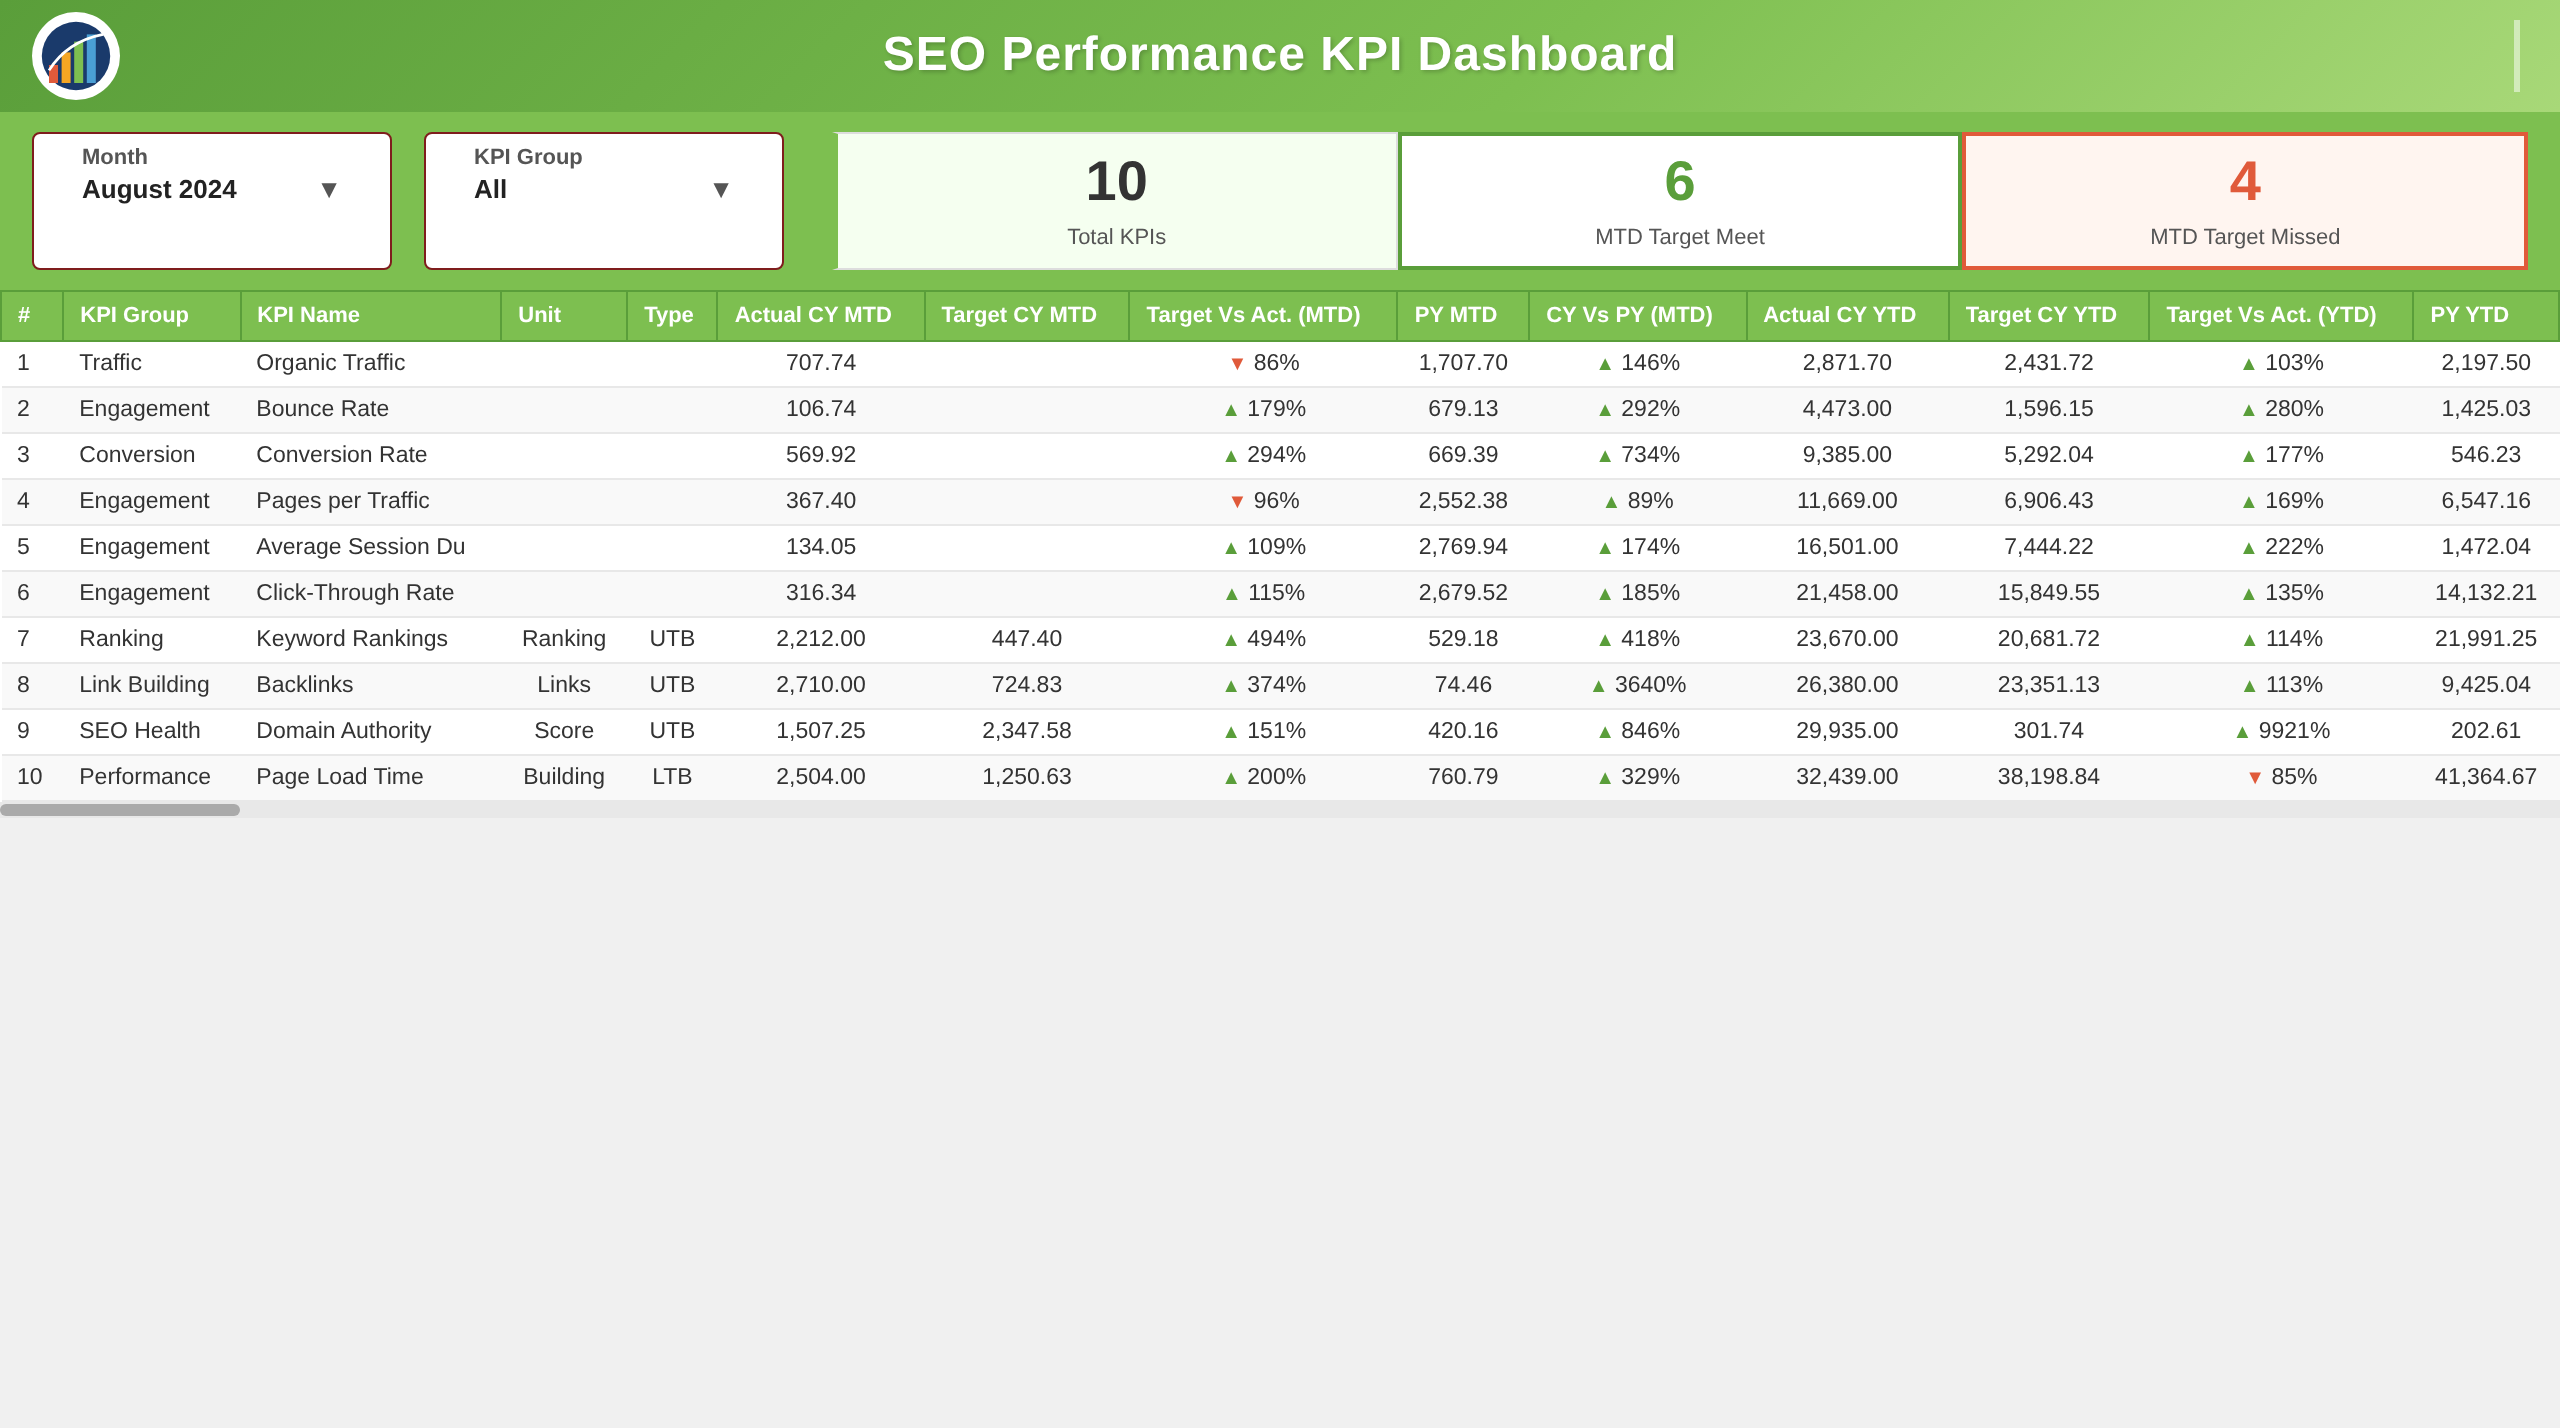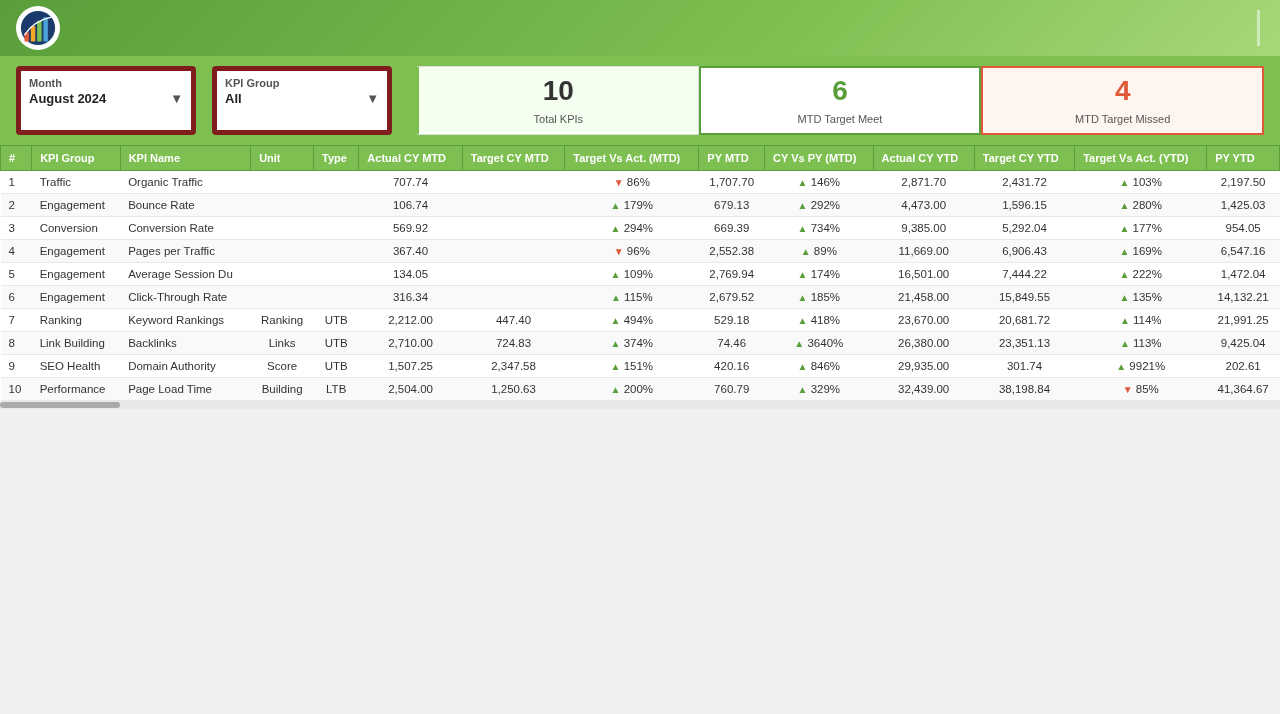--- a/index.html
+++ b/index.html
@@ -49,23 +49,23 @@
     
     .filter-row {
       background: #7dbf50;
       padding: 10px 16px;
       display: flex;
       align-items: stretch;
       gap: 0;
     }
     .filter-box {
       background: white;
-      border: 5px solid #7f1d1d;
+      border: 1px solid #7f1d1d;
       border-radius: 4px;
-      padding: 6px 8px;
+      padding: 6px 24px;
       min-width: 180px;
       margin-right: 16px;
     }
     .filter-label {
       font-size: 11px;
       color: #555;
       font-weight: 600;
       margin-bottom: 2px;
     }
     .filter-select {
@@ -196,20 +196,21 @@
   <div class="header-logo">
     <svg viewBox="0 0 40 40" xmlns="http://www.w3.org/2000/svg">
       <circle cx="20" cy="20" r="19" fill="#1a3a6b"></circle>
       <rect x="5" y="25" width="5" height="10" fill="#e05a3a"></rect>
       <rect x="12" y="18" width="5" height="17" fill="#f5a623"></rect>
       <rect x="19" y="12" width="5" height="23" fill="#7dbf50"></rect>
       <rect x="26" y="8" width="5" height="27" fill="#4a9fd5"></rect>
       <path d="M5 28 Q15 12 35 8" stroke="white" stroke-width="1.5" fill="none"></path>
     </svg>
   </div>
+  <h1 class="header-title">SEO Performance KPI Dashboard</h1>
   <div class="header-divider"></div>
 </div>
 
 <div class="filter-row">
   <div class="filter-box">
     <div class="filter-label">Month</div>
     <div class="filter-select">
       <span>August 2024</span>
       <span class="arrow">▼</span>
     </div>
@@ -299,21 +300,21 @@
     <td></td>
     <td></td>
     <td>569.92</td>
     <td></td>
     <td><span class="arrow-up">▲</span> 294%</td>
     <td>669.39</td>
     <td><span class="arrow-up">▲</span> 734%</td>
     <td>9,385.00</td>
     <td>5,292.04</td>
     <td><span class="arrow-up">▲</span> 177%</td>
-    <td>954.05</td>
+    <td>546.23</td>
   </tr>
           <tr>
     <td>4</td>
     <td>Engagement</td>
     <td>Pages per Traffic</td>
     <td></td>
     <td></td>
     <td>367.40</td>
     <td></td>
     <td><span class="arrow-down">▼</span> 96%</td>

